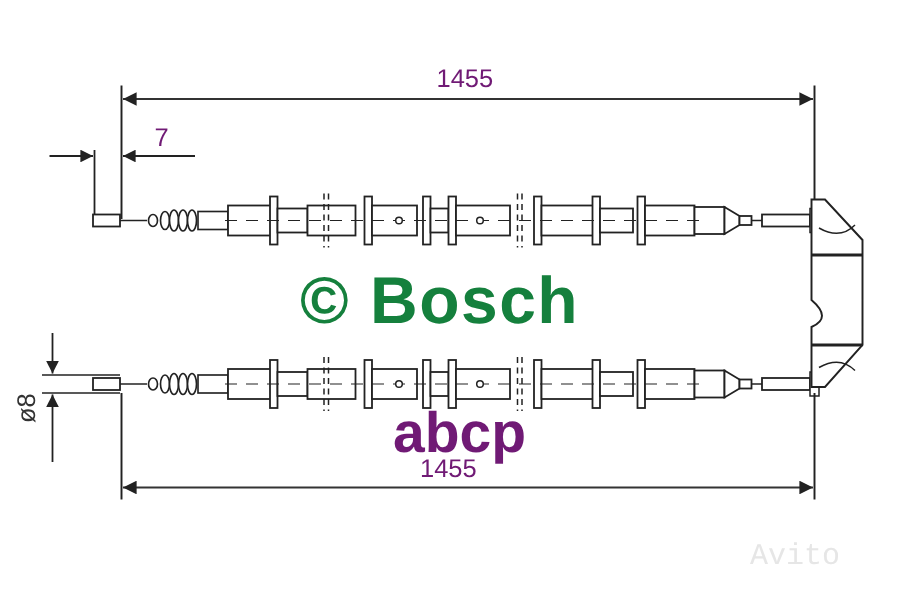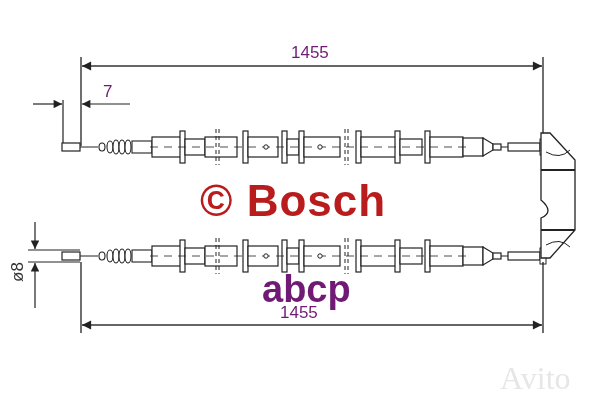--- a/index.html
+++ b/index.html
@@ -1,21 +1,21 @@
 <!DOCTYPE html>
 <html><head>
 <meta charset="utf-8">
 <style>
   html, body { margin:0; padding:0; background:#ffffff; }
   body { width:600px; height:400px; overflow:hidden; position:relative; font-family:"Liberation Sans", sans-serif; }
   svg { position:absolute; left:0; top:0; }
   .dim-text { position:absolute; font-size:17px; color:#701a75; font-family:"Liberation Sans", sans-serif; }
-  .wm-bosch { position:absolute; left:200px; top:176px; font-size:44px; font-weight:bold; color:#b91c1c; font-family:"Liberation Sans", sans-serif; letter-spacing:1px; }
+  .wm-bosch { position:absolute; left:200px; top:176px; font-size:44px; font-weight:bold; color:#15803d; font-family:"Liberation Sans", sans-serif; letter-spacing:1px; }
   .wm-abcp { position:absolute; left:262px; top:268px; font-size:38px; font-weight:bold; color:#701a75; font-family:"Liberation Sans", sans-serif; }
-  .wm-avito { position:absolute; left:500px; top:360px; font-size:32px; color:#e6e6e6; font-family:Liberation Serif, serif; }
+  .wm-avito { position:absolute; left:500px; top:360px; font-size:20px; color:#e6e6e6; font-family:Liberation Mono, monospace; }
   .rot { position:absolute; left:8px; top:282px; font-size:17px; color:#333; transform:rotate(-90deg); transform-origin:left top; font-family:"Liberation Sans", sans-serif; }
 </style>
 </head>
 <body>
 
 <svg width="600" height="400" viewBox="0 0 600 400">
   <defs>
     <marker id="arr" viewBox="0 0 10 10" refX="10" refY="5" markerWidth="9" markerHeight="7" orient="auto-start-reverse">
       <path d="M0,0 L10,5 L0,10 z" fill="#222"></path>
     </marker>

